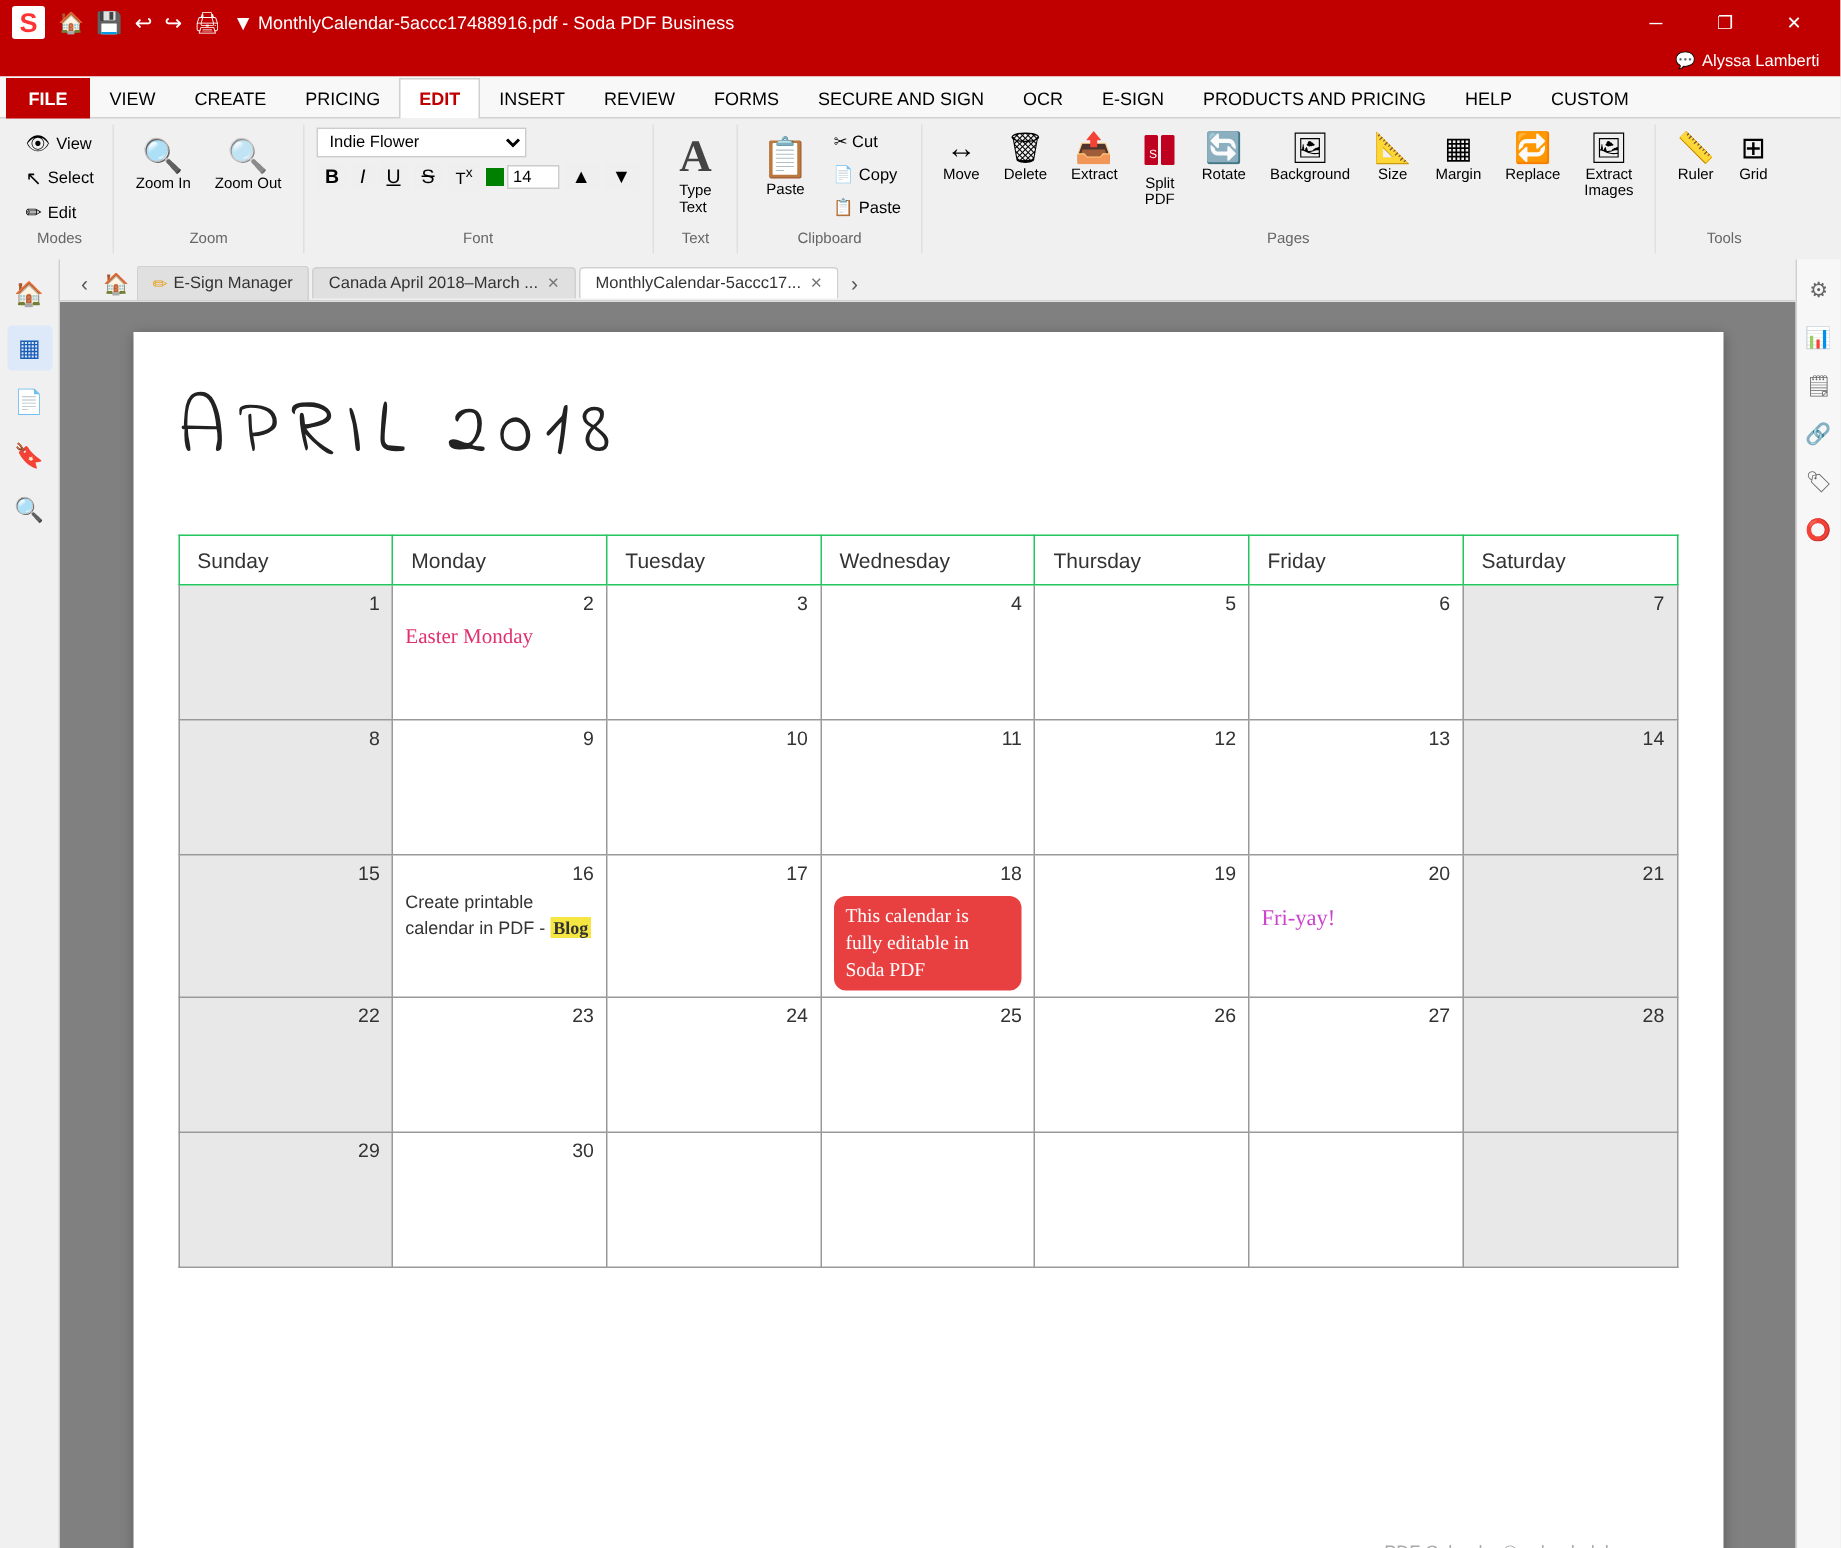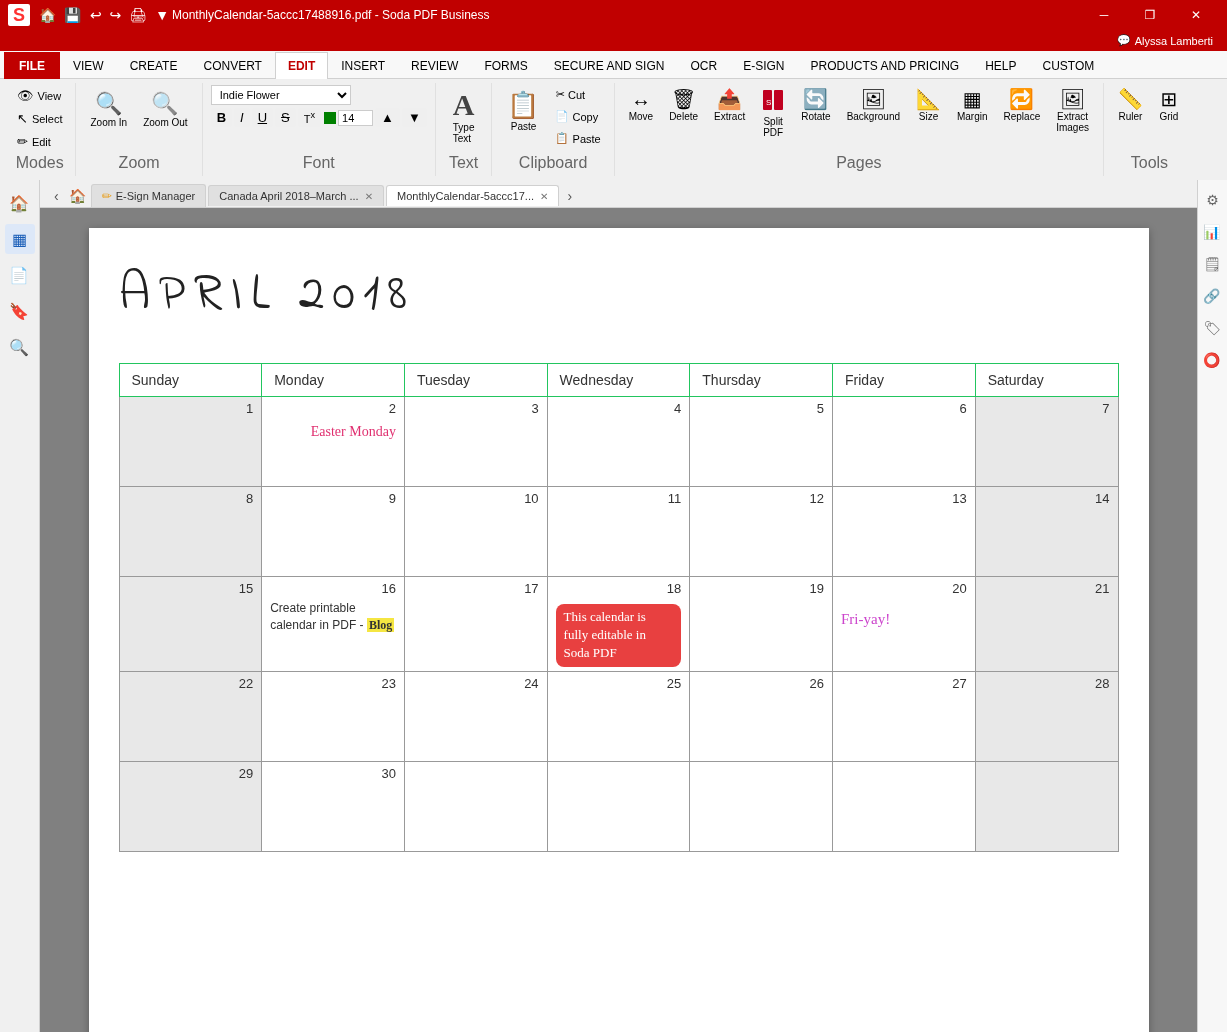--- a/index.html
+++ b/index.html
@@ -10,21 +10,21 @@
     .title-bar-left { display: flex; align-items: center; gap: 6px; }
     .title-bar-title { color: white; font-size: 12px; flex: 1; text-align: left; }
     .ribbon-tabs { display: flex; align-items: flex-end; padding: 0 4px; background: #f8f8f8; border-bottom: 1px solid #d0d0d0; }
     .ribbon-tab { padding: 6px 12px; font-size: 12px; cursor: pointer; border: 1px solid transparent; border-bottom: none; position: relative; top: 1px; }
     .ribbon-tab.active { background: #ffffff; border-color: #d0d0d0; color: #c00000; font-weight: 600; }
     .ribbon-tab.file-tab { background: #c00000; color: white; font-weight: bold; padding: 6px 14px; }
 
     .ribbon-content { display: flex; align-items: stretch; padding: 4px 8px; gap: 4px; min-height: 90px; }
     .ribbon-group { display: flex; flex-direction: column; align-items: flex-start; border-right: 1px solid #e0e0e0; padding: 0 8px 2px 4px; min-width: fit-content; }
     .ribbon-group-items { display: flex; align-items: flex-start; gap: 2px; flex: 1; padding-top: 2px; }
-    .ribbon-group-label { font-size: 16px; color: #666; text-align: center; width: 100%; padding-top: 2px; border-top: none; margin-top: auto; padding-bottom: 2px; }
+    .ribbon-group-label { font-size: 10px; color: #666; text-align: center; width: 100%; padding-top: 2px; border-top: none; margin-top: auto; padding-bottom: 2px; }
 
     .ribbon-btn { display: flex; flex-direction: column; align-items: center; justify-content: flex-start; padding: 3px 5px; cursor: pointer; border: 1px solid transparent; border-radius: 2px; min-width: 36px; font-size: 10px; gap: 2px; }
     .ribbon-btn .btn-icon { font-size: 20px; line-height: 1; }
     .ribbon-btn .btn-label { font-size: 10px; text-align: center; white-space: nowrap; }
     .ribbon-btn-small { display: flex; align-items: center; padding: 2px 4px; cursor: pointer; border: 1px solid transparent; border-radius: 2px; font-size: 11px; gap: 3px; }
 
     
     .modes-items { display: flex; flex-direction: column; gap: 2px; }
     .mode-btn { display: flex; align-items: center; gap: 4px; padding: 2px 4px; cursor: pointer; font-size: 11px; border: 1px solid transparent; border-radius: 2px; }
     .mode-icon { font-size: 13px; }
@@ -80,21 +80,21 @@
 
     
     .calendar-title { font-family: 'Indie Flower', 'Comic Sans MS', cursive; font-size: 52px; text-align: left; margin-bottom: 30px; letter-spacing: 8px; color: #222; }
     .calendar-grid { width: 100%; border-collapse: collapse; }
     .calendar-grid th { border: 1px solid #22c55e; padding: 8px 12px; text-align: left; font-size: 14px; font-weight: normal; color: #333; background: white; }
     .calendar-grid td { border: 1px solid #999; padding: 4px 8px; vertical-align: top; height: 90px; width: calc(100% / 7); background: white; font-size: 13px; }
     .calendar-grid td.gray-bg { background: #e8e8e8; }
     .day-num { text-align: right; font-size: 13px; color: #333; margin-bottom: 4px; }
 
     
-    .easter-monday { color: #e03070; font-family: 'Comic Sans MS', cursive; font-size: 14px; text-align: right; margin-top: 8px; }
+    .easter-monday { color: #e03070; font-family: 'Comic Sans MS', cursive; font-size: 14px; text-align: left; margin-top: 8px; }
     .blog-text { font-size: 12px; color: #333; line-height: 1.4; margin-top: 4px; }
     .blog-highlight { background: #f5e642; padding: 0 2px; font-family: 'Comic Sans MS', cursive; font-weight: bold; }
     .red-annotation { background: #e84040; color: white; padding: 4px 8px; border-radius: 8px; font-family: 'Comic Sans MS', cursive; font-size: 13px; line-height: 1.4; margin-top: 8px; }
     .fri-yay { color: #cc44cc; font-family: 'Comic Sans MS', cursive; font-size: 15px; margin-top: 15px; }
     .footer-text { position: absolute; bottom: 30px; right: 40px; font-size: 12px; color: #aaa; }
 
     .title-bar-controls { display: flex; }
     .tc-btn { width: 46px; height: 30px; display: flex; align-items: center; justify-content: center; color: white; cursor: pointer; font-size: 12px; }
 
     
@@ -133,21 +133,21 @@
   <div class="user-btn">
     <span>💬</span>
     <span>Alyssa Lamberti</span>
   </div>
 </div>
 
 <div class="ribbon-tabs">
   <div class="ribbon-tab file-tab">FILE</div>
   <div class="ribbon-tab">VIEW</div>
   <div class="ribbon-tab">CREATE</div>
-  <div class="ribbon-tab">CONVERT</div>
+  <div class="ribbon-tab">PRICING</div>
   <div class="ribbon-tab active">EDIT</div>
   <div class="ribbon-tab">INSERT</div>
   <div class="ribbon-tab">REVIEW</div>
   <div class="ribbon-tab">FORMS</div>
   <div class="ribbon-tab">SECURE AND SIGN</div>
   <div class="ribbon-tab">OCR</div>
   <div class="ribbon-tab">E-SIGN</div>
   <div class="ribbon-tab">PRODUCTS AND PRICING</div>
   <div class="ribbon-tab">HELP</div>
   <div class="ribbon-tab">CUSTOM</div>

